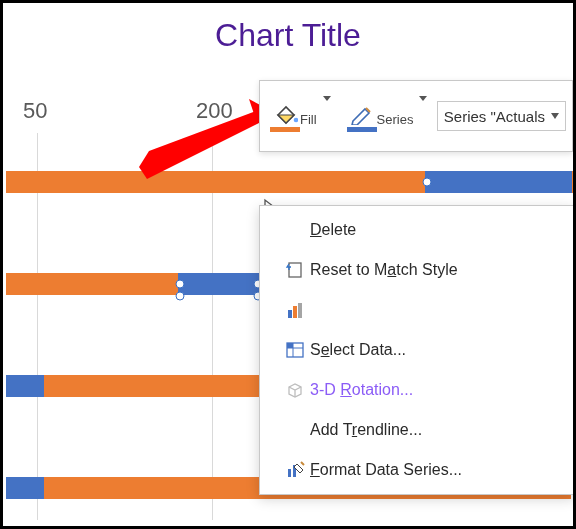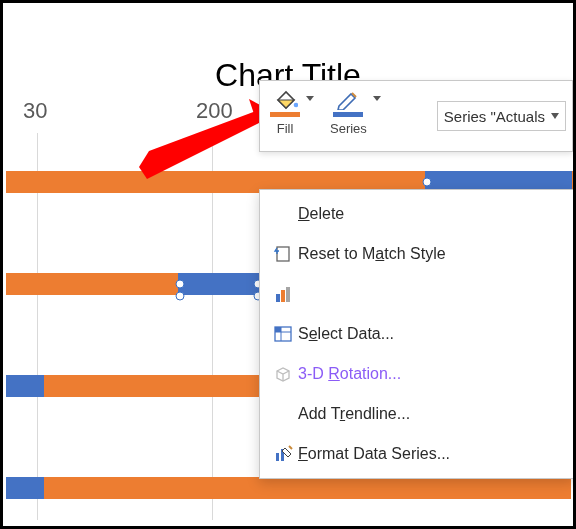--- a/index.html
+++ b/index.html
@@ -15,23 +15,22 @@
     border: 3px solid #000;
     background: #fff;
     overflow: hidden;
   }
   .chart-title {
     position: absolute;
     top: 14px;
     left: 0; right: 0;
     text-align: center;
     font-size: 32px;
-    color: #000000;
+    color: #4c1d95;
     font-weight: 400;
-    margin-top: 40px;
   }
   .axis-label {
     position: absolute;
     top: 95px;
     color: #595959;
     font-size: 22px;
   }
   .gridline {
     position: absolute;
     top: 130px;
@@ -63,23 +62,23 @@
     height: 72px;
     background: #fff;
     border: 1px solid #c8c8c8;
     display: flex;
     align-items: center;
     padding: 4px 6px;
     box-shadow: 0 2px 6px rgba(0,0,0,0.12);
   }
   .tb-btn {
     display: flex;
-    flex-direction: column;
-    align-items: center;
-    justify-content: flex-start;
+    flex-direction: row;
+    align-items: center;
+    justify-content: center;
     height: 60px;
     cursor: default;
     padding: 2px 4px 0 4px;
     position: relative;
   }
   .tb-btn .drop-caret {
     position: absolute;
     right: -10px;
     top: 10px;
     width: 0; height: 0;
@@ -116,26 +115,26 @@
     margin-left: 6px;
     width: 0; height: 0;
     border-left: 4px solid transparent;
     border-right: 4px solid transparent;
     border-top: 6px solid #555;
   }
   
   .context-menu {
     position: absolute;
     left: 256px;
-    top: 186px;
+    top: 202px;
     width: 316px;
     background: #fff;
     border: 1px solid #c8c8c8;
     box-shadow: 0 4px 12px rgba(0,0,0,0.18);
-    padding: 4px 0;
+    padding: 4px 12px;
   }
   .menu-item {
     display: flex;
     align-items: center;
     height: 40px;
     padding: 0 10px 0 8px;
     font-size: 16px;
     color: #2a2a2a;
     position: relative;
   }
@@ -170,21 +169,21 @@
     pointer-events: none;
   }
 </style>
 </head>
 <body>
 
 <div class="frame">
 
   <div class="chart-title">Chart Title</div>
 
-  <div class="axis-label" style="left:20px">30</div>
+  <div class="axis-label" style="left:20px">50</div>
   <div class="axis-label" style="left:193px">200</div>
 
   <div class="gridline" style="left:34px"></div>
   <div class="gridline" style="left:209px"></div>
 
   <div class="bar bar-orange" style="top:168px; width:569px"></div>
   <div class="bar bar-blue" style="top:168px; left:422px; width:147px"></div>
 
   <div class="bar bar-orange" style="top:270px; width:565px"></div>
   <div class="bar bar-blue" style="top:270px; left:175px; width:82px"></div>

